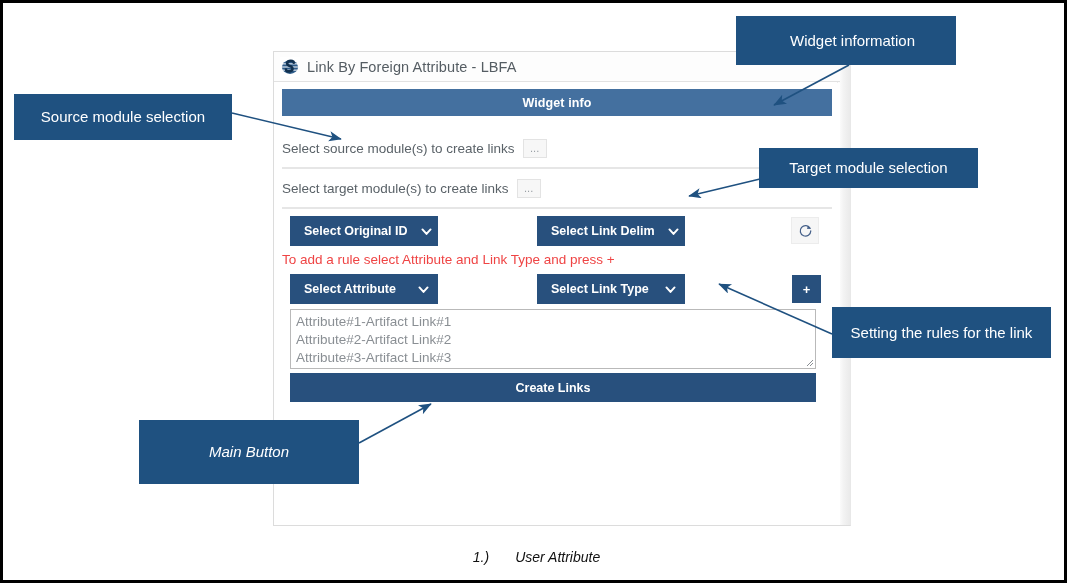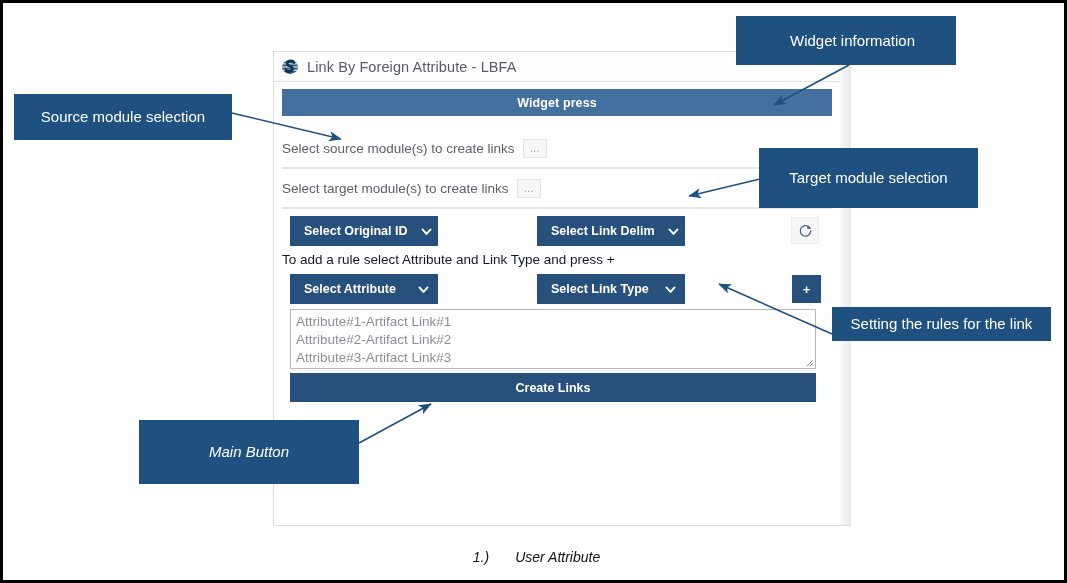--- a/index.html
+++ b/index.html
@@ -181,21 +181,21 @@
     align-items: center;
     justify-content: center;
     font-size: 13px;
     font-weight: bold;
     cursor: pointer;
     box-sizing: border-box;
   }
 
   #rule-hint {
     font-size: 13.5px;
-    color: #0f172a;
+    color: #ef4444;
     margin-top: 4px;
     white-space: nowrap;
   }
 
   
   #rules-box {
     position: relative;
     margin-top: 3px;
     margin-left: 8px;
     width: 526px;
@@ -245,22 +245,22 @@
     align-items: center;
     justify-content: center;
     text-align: center;
     font-size: 15px;
     line-height: 20px;
     box-sizing: border-box;
     padding: 2px 6px;
   }
   #callout-source   { left: 11px;  top: 91px;  width: 218px; height: 46px; }
   #callout-widget   { left: 733px; top: 13px;  width: 220px; height: 49px; padding-left: 19px; }
-  #callout-target   { left: 756px; top: 145px; width: 219px; height: 60px; text-align: right; }
-  #callout-rules    { left: 829px; top: 304px; width: 219px; height: 34px; }
+  #callout-target   { left: 756px; top: 145px; width: 219px; height: 40px; text-align: right; }
+  #callout-rules    { left: 829px; top: 304px; width: 219px; height: 51px; }
   #callout-main     { left: 136px; top: 417px; width: 220px; height: 64px; font-style: italic; }
 
   
   #arrows {
     position: absolute;
     left: 0; top: 0;
     width: 1067px; height: 583px;
     pointer-events: none;
   }
 
@@ -293,21 +293,21 @@
         <ellipse cx="16" cy="16" rx="13" ry="11" fill="#2e5c8a"></ellipse>
         <path d="M3 11 H29 M3 16 H29 M3 21 H29" stroke="#ffffff" stroke-width="1.6" fill="none"></path>
         <path d="M22 9 C22 6.5 18 5.5 15 6.4 C10 7.8 10.5 13 15.5 14.4
                  C21 16 21.5 21 16.5 22.6 C13 23.7 9.5 22.6 9.5 20" stroke="#12314f" stroke-width="4.2" fill="none" stroke-linecap="round"></path>
       </svg>
       <span id="widget-title-text">Link By Foreign Attribute - LBFA</span>
     </div>
 
     <div id="widget-body">
 
-      <div id="widget-info-bar">Widget press</div>
+      <div id="widget-info-bar">Widget info</div>
 
       <div id="source-row" class="module-row">
         <span class="module-label">Select source module(s) to create links</span>
         <span class="ellipsis-btn">...</span>
       </div>
 
       <div id="target-row" class="module-row">
         <span class="module-label">Select target module(s) to create links</span>
         <span class="ellipsis-btn">...</span>
       </div>

